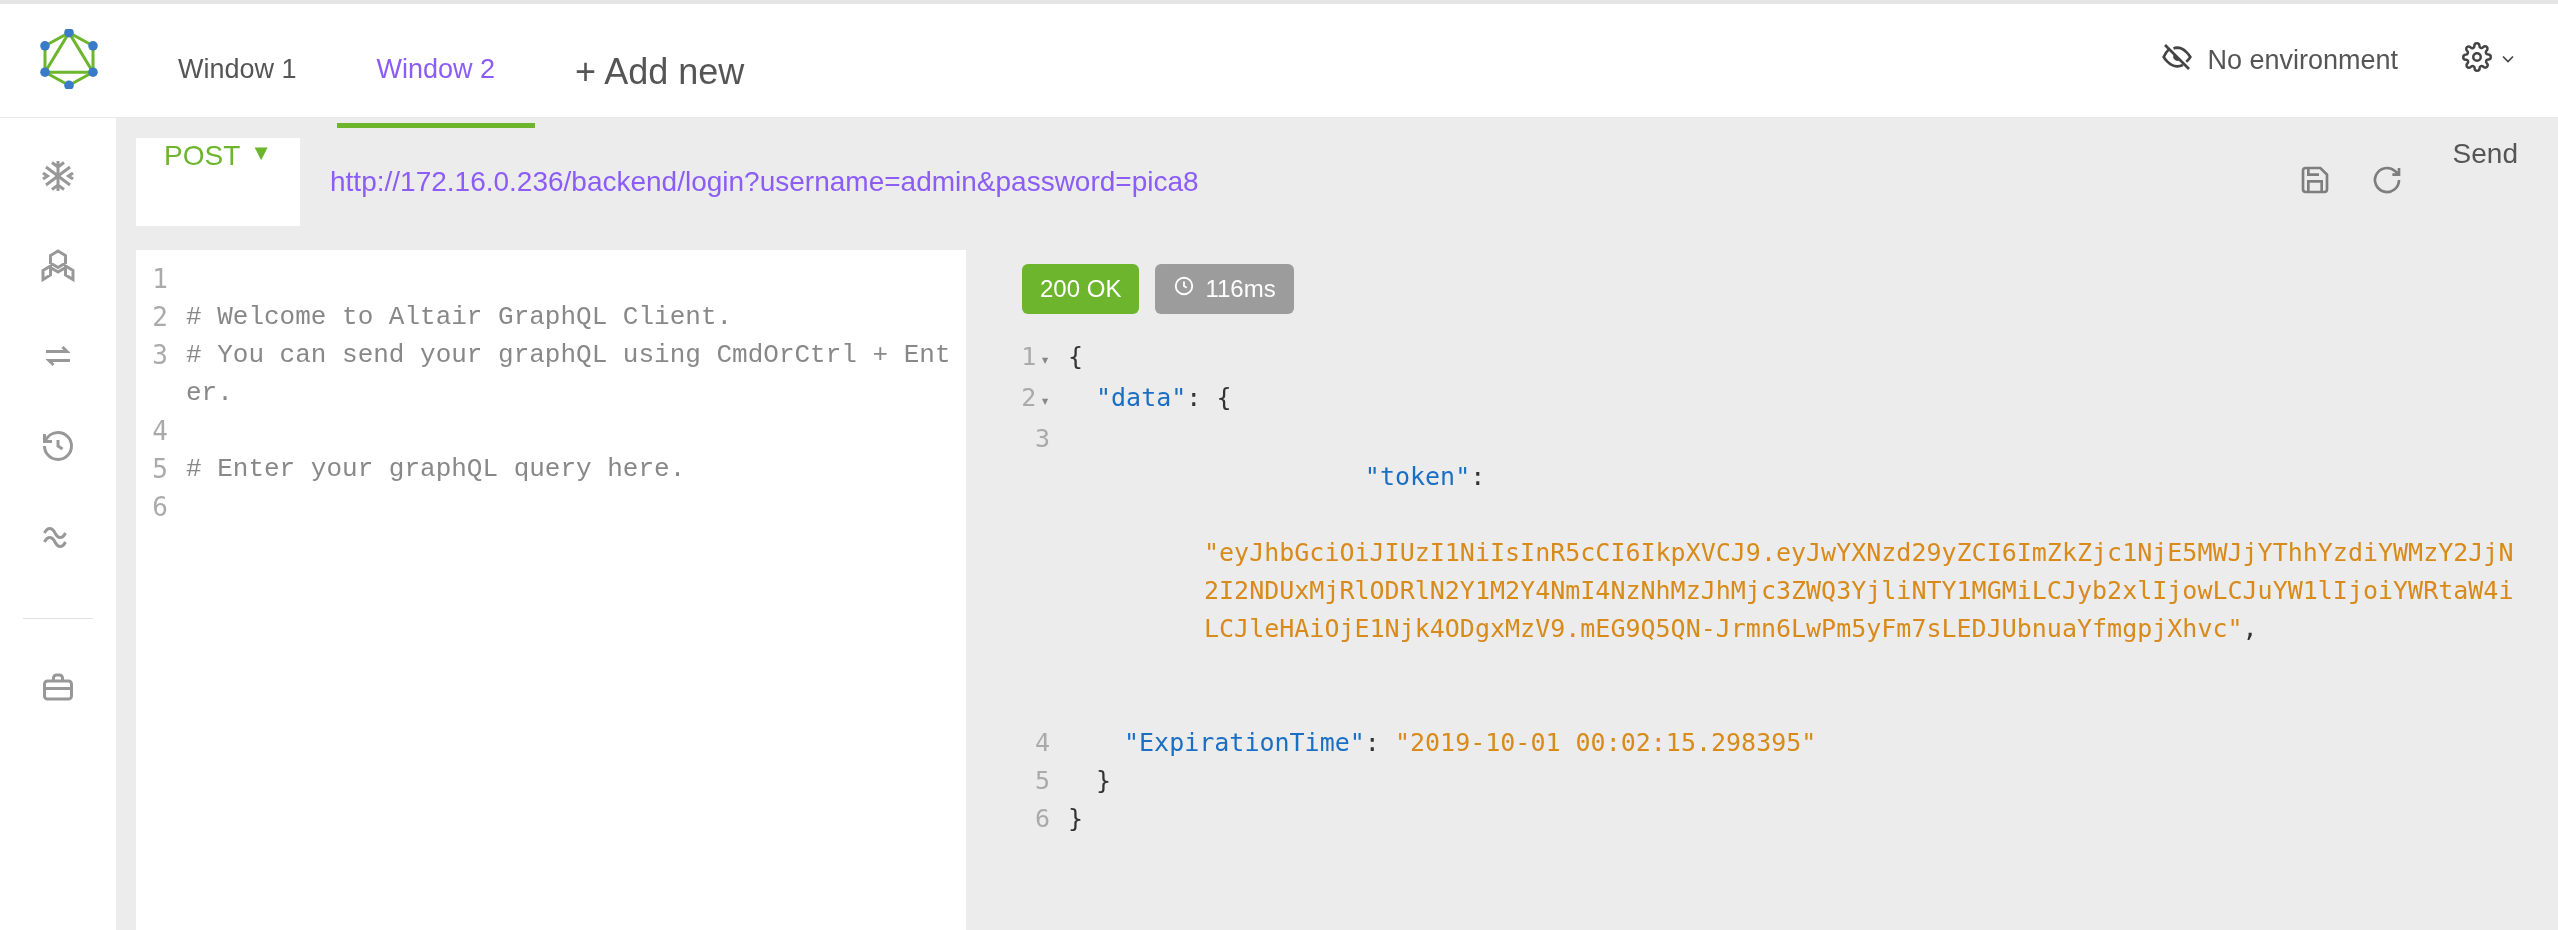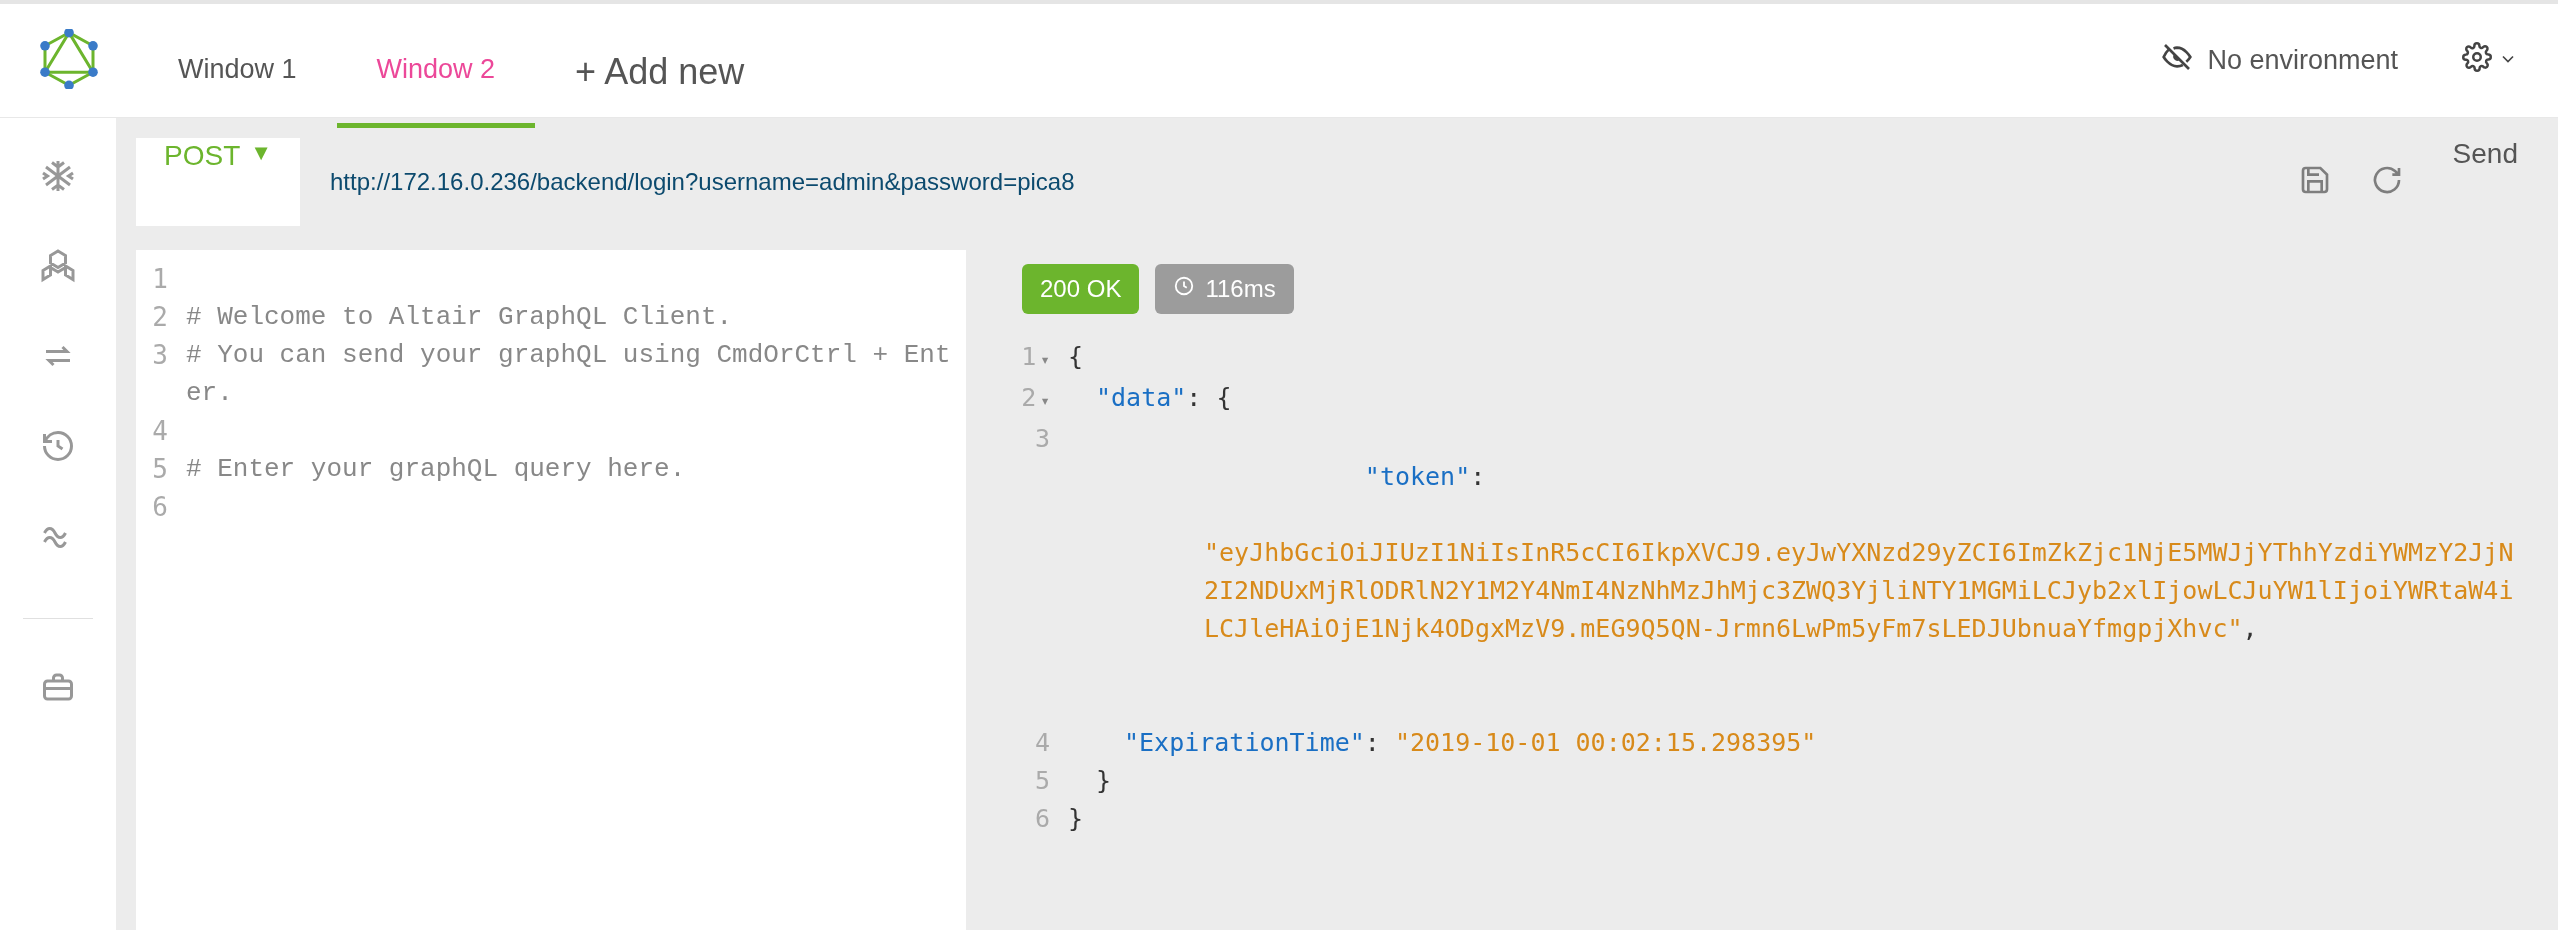--- a/index.html
+++ b/index.html
@@ -31,21 +31,21 @@
     .tab {
       display: flex;
       align-items: center;
       padding: 0 40px;
       font-size: 27px;
       color: #555;
       cursor: pointer;
       border-bottom: 5px solid transparent;
       position: relative;
     }
-    .tab.active { border-bottom-color: #6cb52d; color: #ec4899; }
+    .tab.active { border-bottom-color: #6cb52d; color: #8b5cf6; }
     .add-tab { color: #555; font-size: 36px; padding: 0 40px; display: flex; align-items: center; cursor: pointer; }
     .topbar-spacer { flex: 1; }
     .env-area { display: flex; align-items: center; gap: 24px; color: #555; font-size: 27px; }
     .env-btn { display: flex; align-items: center; gap: 14px; cursor: pointer; }
     .settings-btn { display: flex; align-items: center; gap: 6px; cursor: pointer; margin-left: 40px; }
     .icon-outline { stroke: #444; stroke-width: 2; fill: none; }
     
     
     .main { flex: 1; display: flex; }
     
@@ -75,22 +75,22 @@
       color: #6cb52d;
       font-weight: 500;
       cursor: pointer;
       gap: 10px;
     }
     .method-select .chev { color: #6cb52d; font-size: 22px; }
     .url-input {
       flex: 1;
       border: none;
       background: #ececec;
-      font-size: 24px;
-      color: #0c4a6e;
+      font-size: 28px;
+      color: #8b5cf6;
       padding: 0 30px;
       outline: none;
     }
     .urlbar-actions { display: flex; align-items: center; gap: 40px; padding: 0 30px; }
     .url-action-btn { cursor: pointer; opacity: 0.65; }
     .url-action-btn svg { width: 32px; height: 32px; }
     .docs-btn { font-size: 28px; color: #555; cursor: pointer; padding: 0 20px; }
     .send-btn {
       background: #6cb52d;
       color: #fff;

